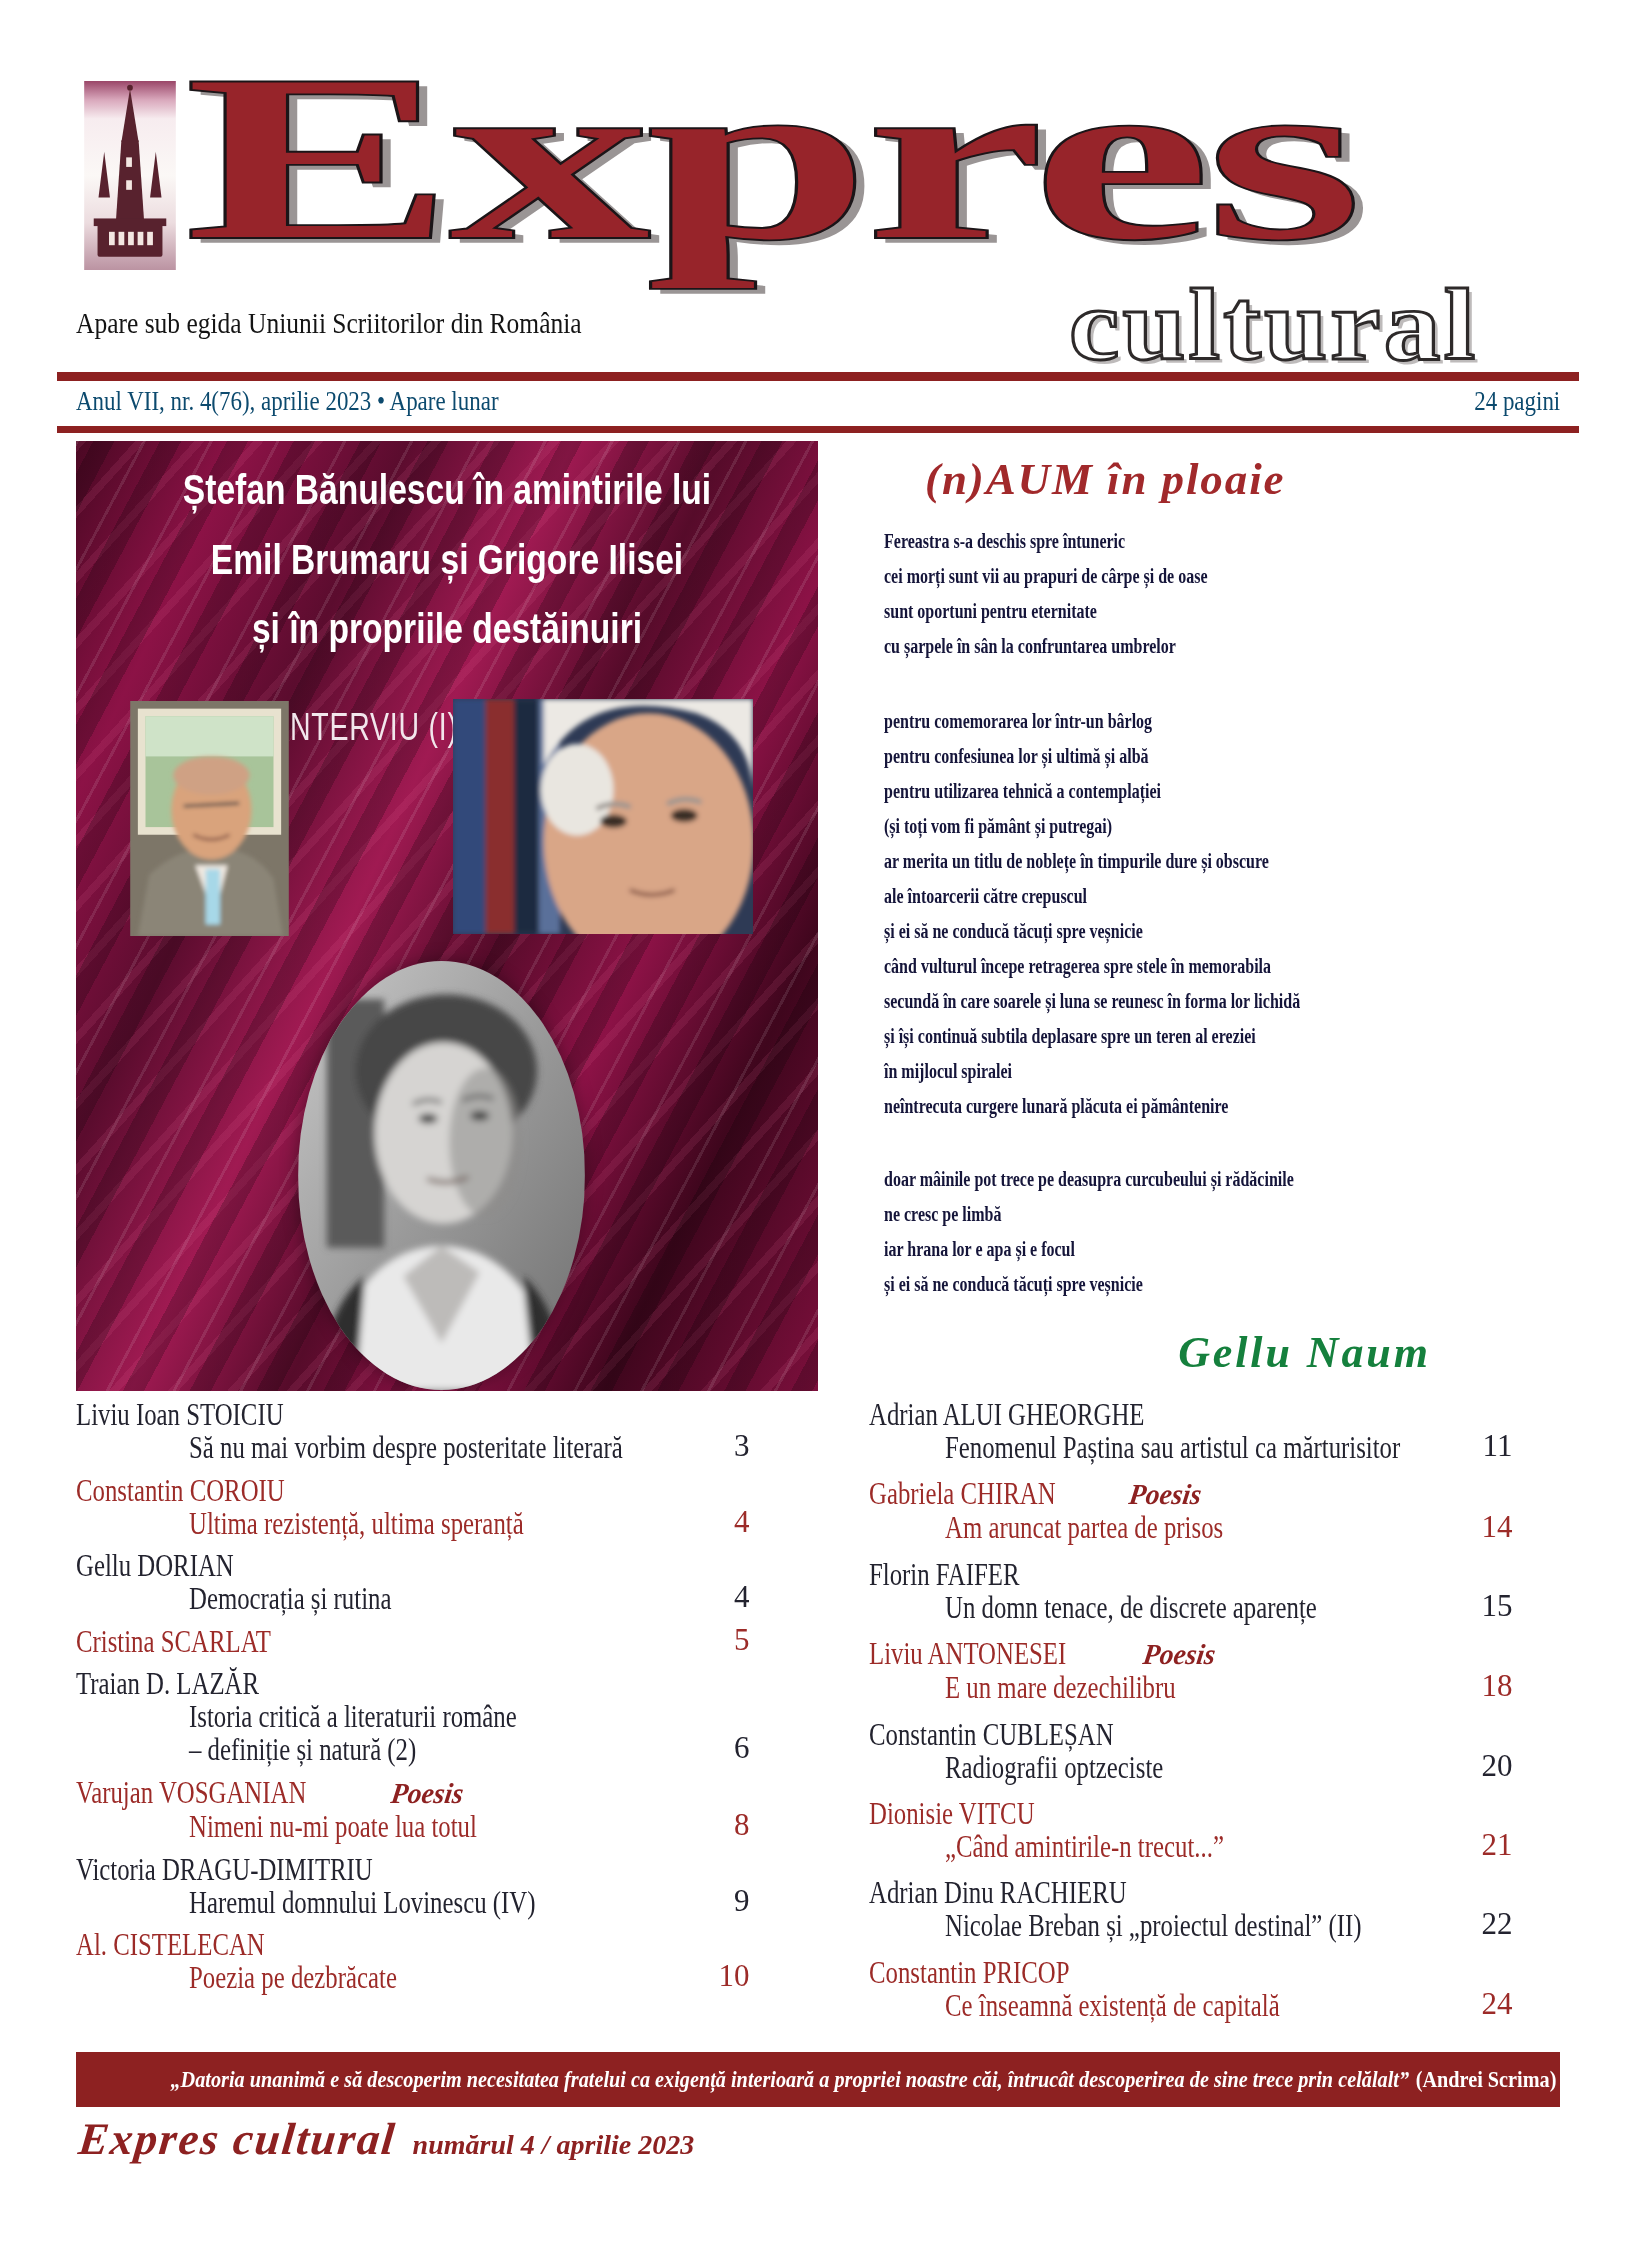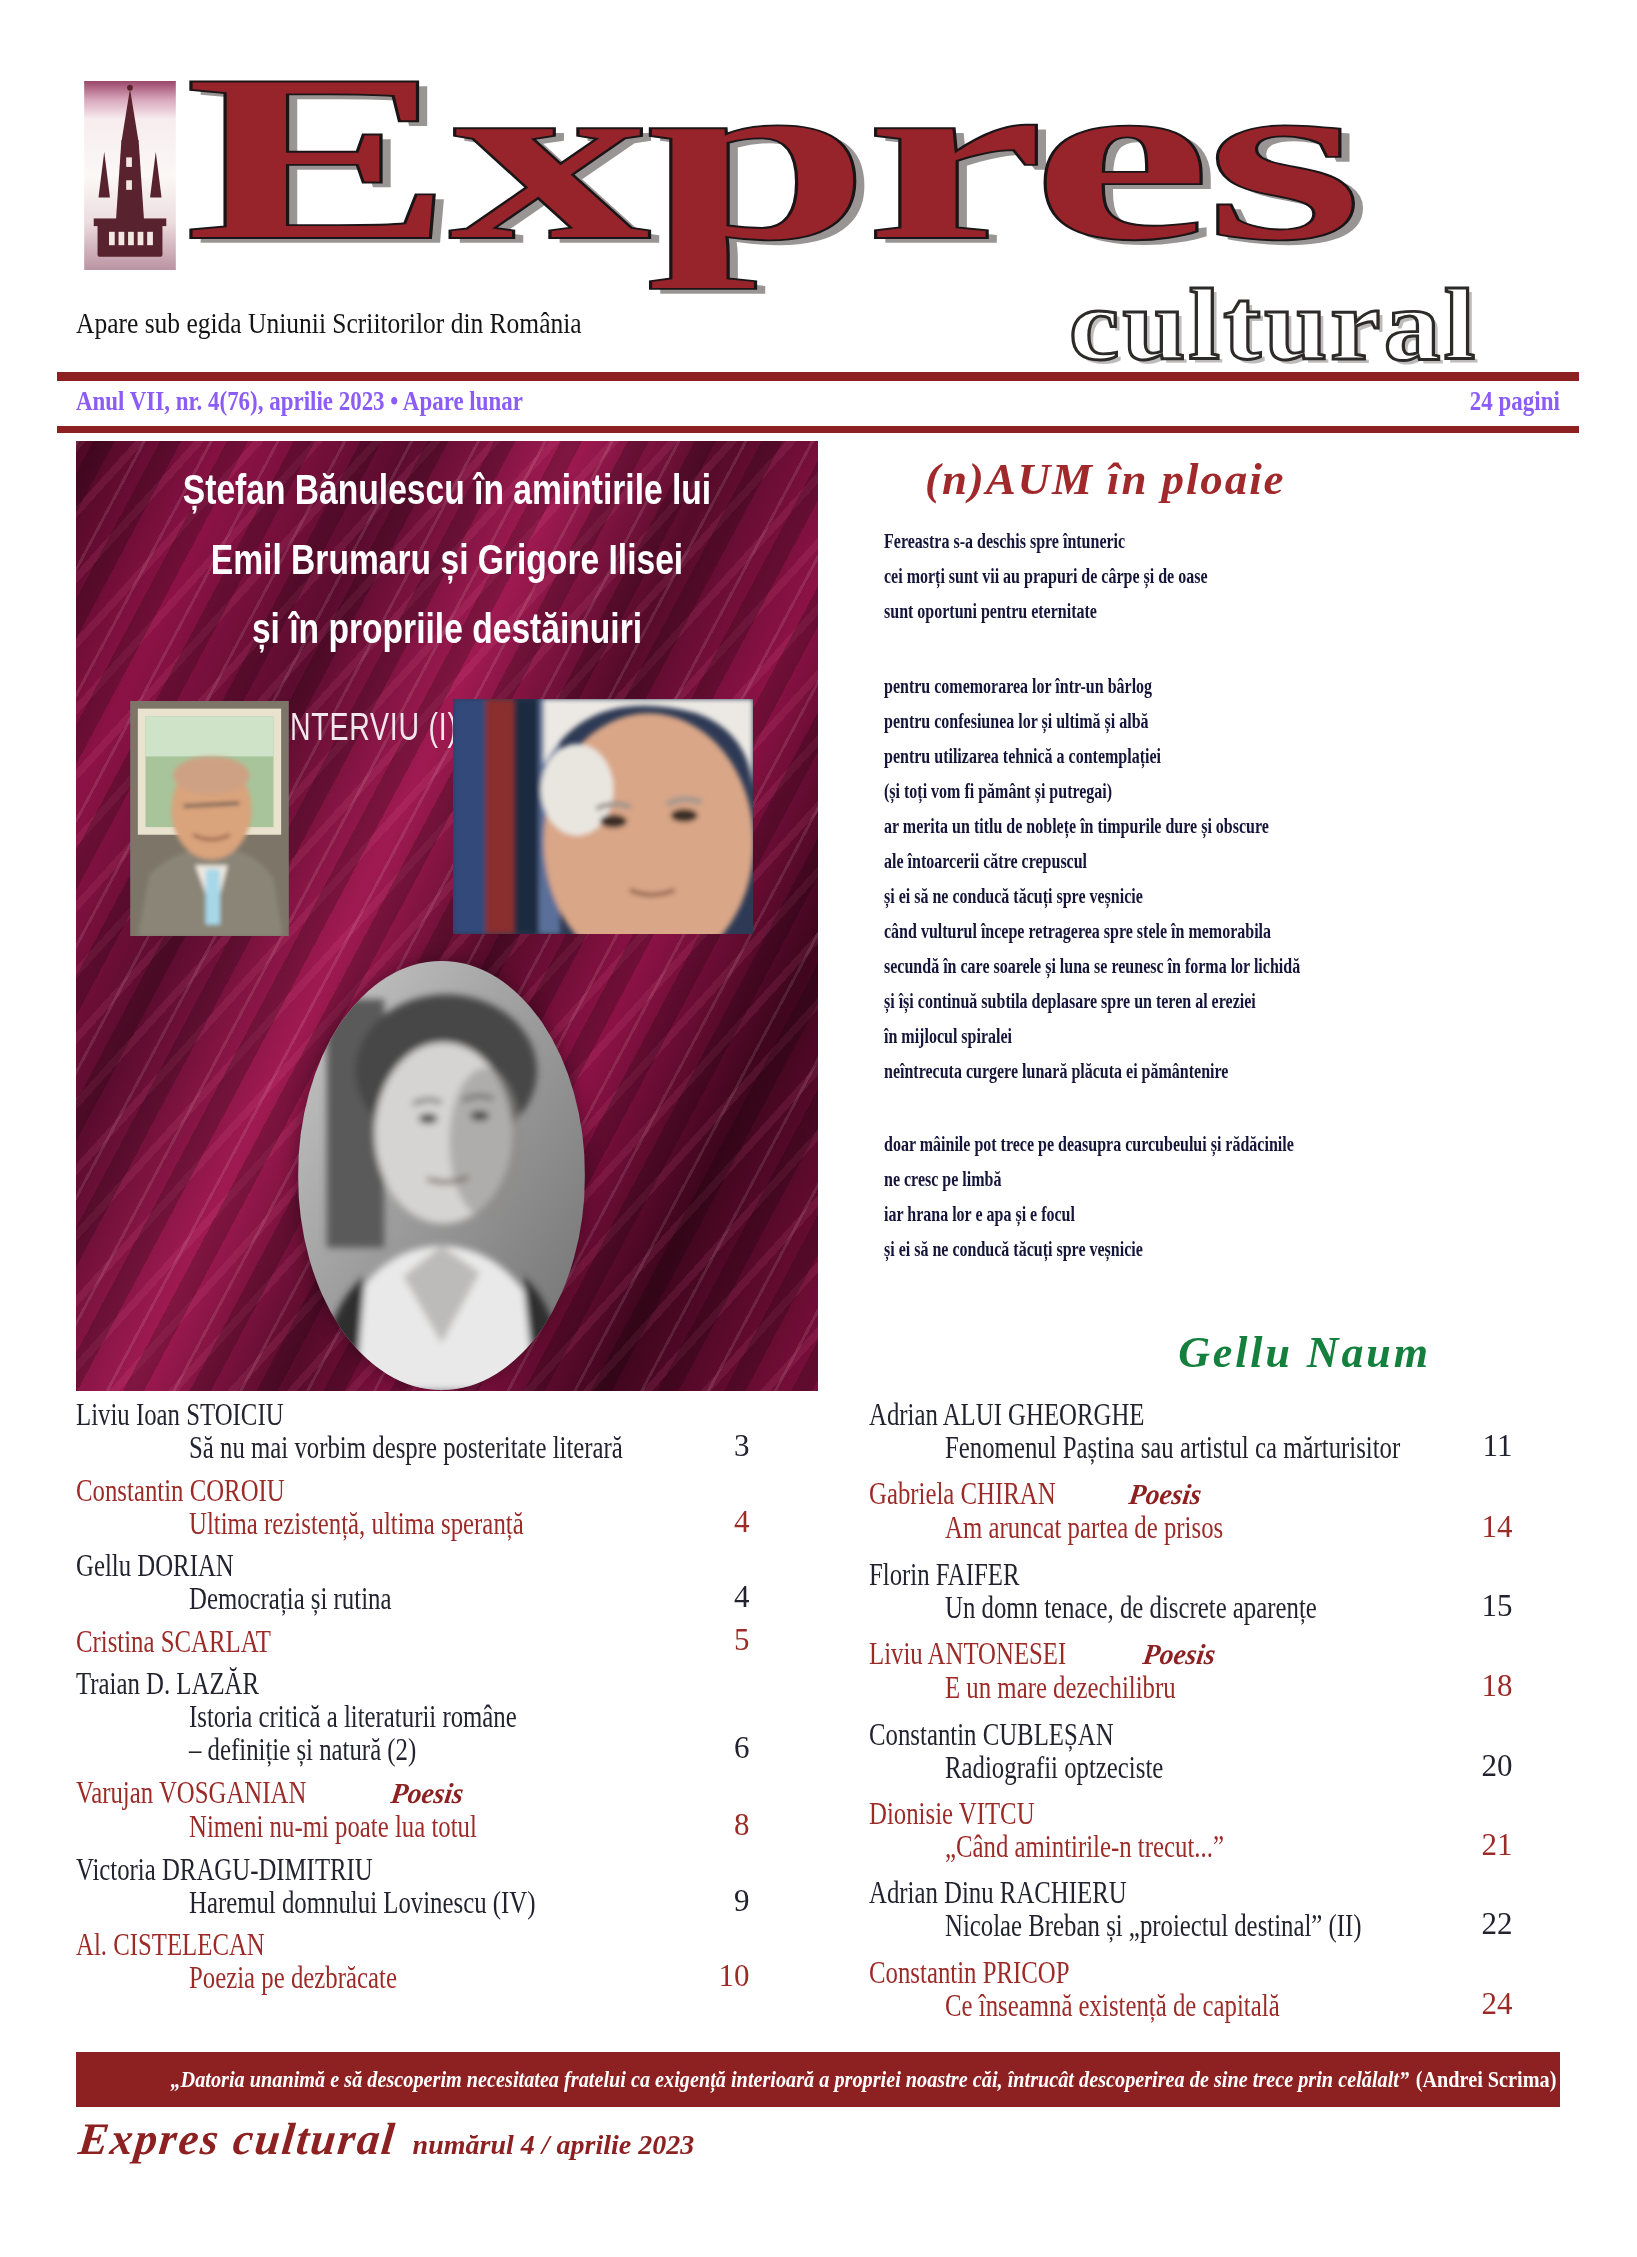--- a/index.html
+++ b/index.html
@@ -19,21 +19,21 @@
       transform:scaleX(1.7);transform-origin:left top;white-space:nowrap;}
   .brand-sub{position:absolute;left:1069px;top:275px;font-size:101px;line-height:1;
       font-weight:700;color:#ffffff;letter-spacing:2.9px;
       -webkit-text-stroke:2.9px #2e2a2a;text-shadow:3.8px 3.8px 0 rgba(70,60,60,0.35);
       transform:scaleX(1.12);transform-origin:left top;white-space:nowrap;}
   .tagline{position:absolute;left:76px;top:306px;font-size:30px;color:#141414;}
   .rule{position:absolute;left:57px;width:1522px;background:#8d2121;}
   .rule-top{top:372px;height:8.6px;}
   .rule-mid{top:426px;height:6.7px;}
   .meta{position:absolute;left:76px;top:386px;width:1484px;height:34px;
-        font-size:27px;font-weight:700;color:#8b5cf6;}
+        font-size:27px;font-weight:400;color:#0c4a6e;}
   .meta-right{position:absolute;right:0;top:0;}
 
   
   .panel{position:absolute;left:76px;top:441px;width:742px;height:950px;overflow:hidden;
      background:
       repeating-linear-gradient(118deg, rgba(255,255,255,0.10) 0 2.9px, rgba(255,255,255,0) 2.9px 15.3px,
          rgba(0,0,0,0.20) 15.3px 34px, rgba(255,255,255,0) 34px 59px),
       repeating-linear-gradient(132deg, rgba(255,120,170,0.10) 0 7.6px, rgba(0,0,0,0) 7.6px 44px),
       linear-gradient(115deg,#4a0823 0%,#8c1246 14%,#5b0c2e 28%,#a01a52 42%,#560b2a 55%,#8c1246 68%,#3f061d 82%,#7c0f3c 100%);}
   .panel-line{position:absolute;left:0;width:100%;text-align:center;color:#ffffff;
@@ -225,20 +225,21 @@
       </svg>
     </div>
   </div>
 
   <div class="poem-title">(n)AUM în ploaie</div>
   <div class="poem-body">
     <div class="stanza">
       <p><span class="cx">Fereastra s-a deschis spre întuneric</span></p>
       <p><span class="cx">cei morți sunt vii au prapuri de cârpe și de oase</span></p>
       <p><span class="cx">sunt oportuni pentru eternitate</span></p>
+      <p><span class="cx">cu șarpele în sân la confruntarea umbrelor</span></p>
     </div>
     <div class="stanza st2">
       <p><span class="cx">pentru comemorarea lor într-un bârlog</span></p>
       <p><span class="cx">pentru confesiunea lor și ultimă și albă</span></p>
       <p><span class="cx">pentru utilizarea tehnică a contemplației</span></p>
       <p><span class="cx">(și toți vom fi pământ și putregai)</span></p>
       <p><span class="cx">ar merita un titlu de noblețe în timpurile dure și obscure</span></p>
       <p><span class="cx">ale întoarcerii către crepuscul</span></p>
       <p><span class="cx">și ei să ne conducă tăcuți spre veșnicie</span></p>
       <p><span class="cx">când vulturul începe retragerea spre stele în memorabila</span></p>

